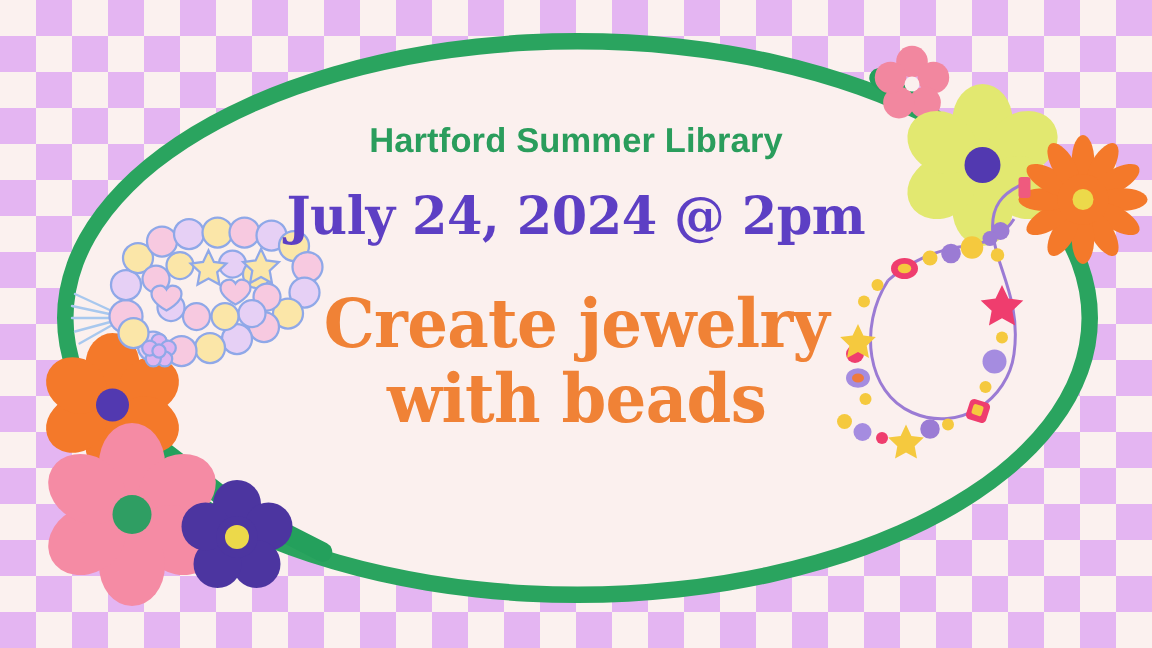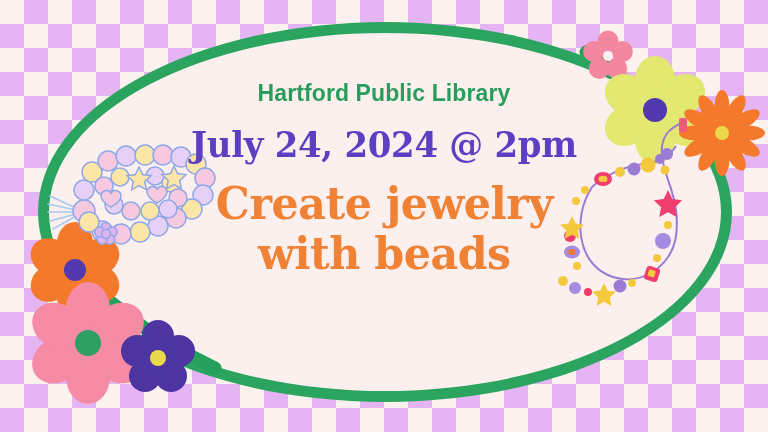--- a/index.html
+++ b/index.html
@@ -75,21 +75,21 @@
     font-family: "DejaVu Serif", serif;
     font-weight: bold;
     font-size: 35px;
     line-height: 40px;
     letter-spacing: -0.3px;
     text-align: center;
     white-space: nowrap;
     transform: scaleX(0.97);
   }
   #title-block {
-    margin-top: 14px;
+    margin-top: 26px;
     text-align: center;
   }
   .title-line {
     color: #f08236;
     font-family: "DejaVu Serif", serif;
     font-weight: bold;
     font-size: 45px;
     line-height: 50px;
     letter-spacing: -0.5px;
     white-space: nowrap;
@@ -297,21 +297,21 @@
           <circle cx="648" cy="165" r="7.5" fill="#f5c93e"></circle>
           <circle cx="660" cy="159" r="5" fill="#9b7bd4"></circle>
         </g>
       </g>
 
     </g>
   </svg>
 
   <div id="text-stack">
     <div id="org-block">
-      <div class="org-line">Hartford Public Library</div>
+      <div class="org-line">Hartford Summer Library</div>
     </div>
     <div id="date-line">July 24, 2024 @ 2pm</div>
     <div id="title-block">
       <div class="title-line">Create jewelry</div>
       <div class="title-line">with beads</div>
     </div>
   </div>
 
 </div>
 

